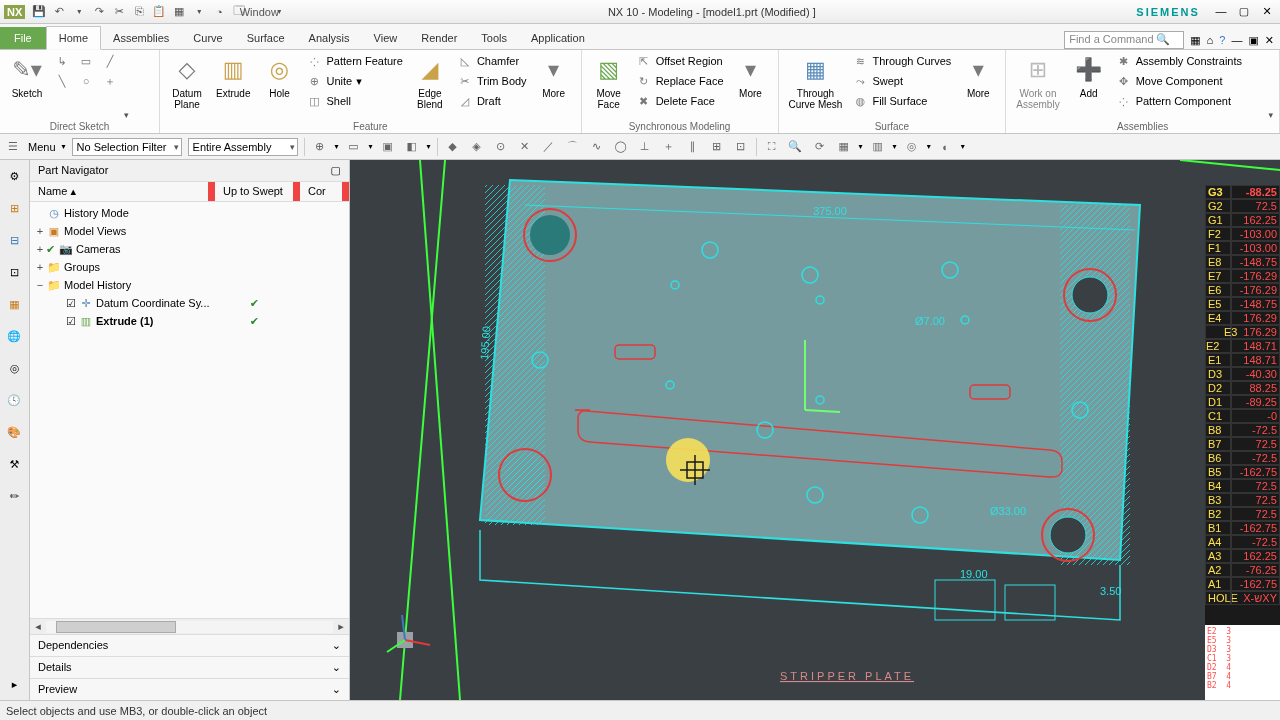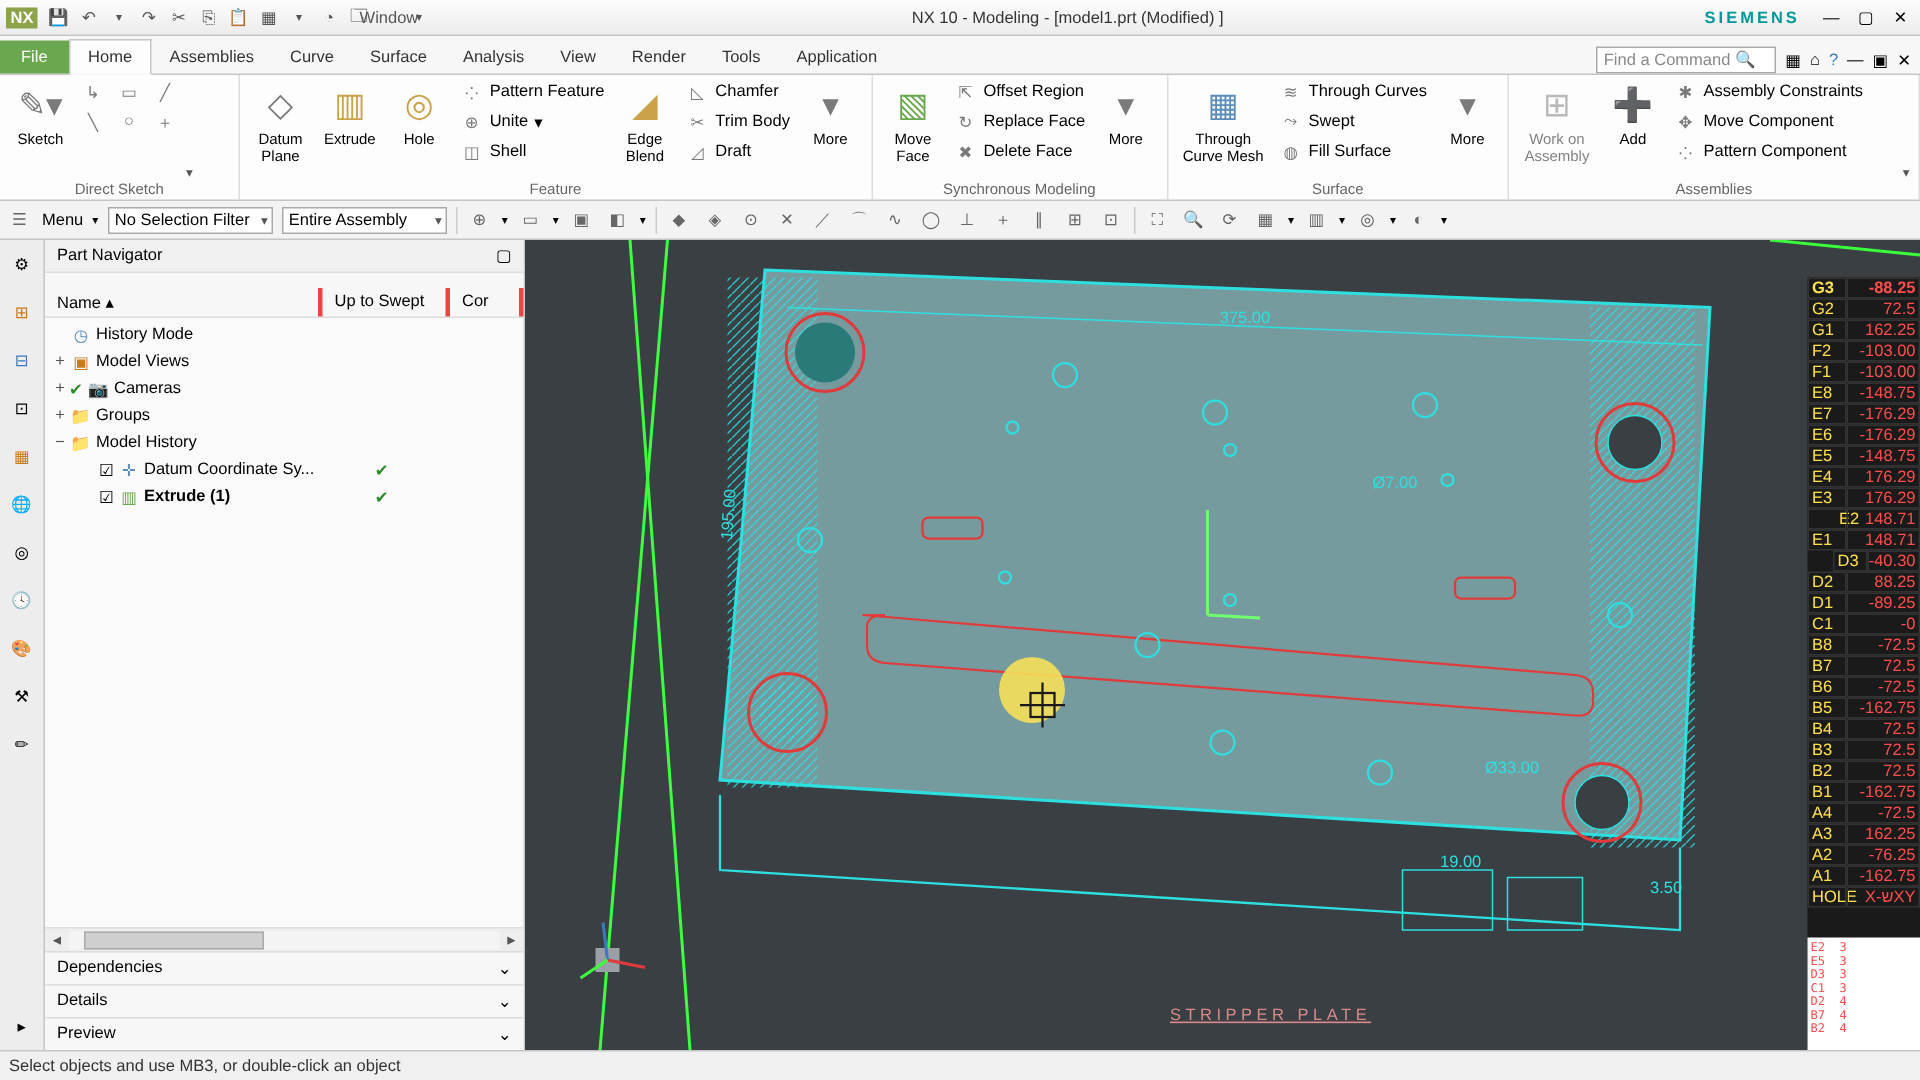--- a/index.html
+++ b/index.html
@@ -43,21 +43,21 @@
 .selbar .ic{ width:18px; height:18px; display:inline-flex; align-items:center; justify-content:center; color:#666;}
 
 
 .main { display:flex; height:calc(720px - 24px - 26px - 84px - 26px - 20px); }
 .left-rail { width:30px; background:#ededed; border-right:1px solid #c5c5c5; display:flex; flex-direction:column; align-items:center; gap:12px; padding-top:6px;}
 .left-rail span{ width:20px; height:20px; display:flex; align-items:center; justify-content:center;}
 
 .nav-panel { width:320px; background:#fafafa; border-right:1px solid #c5c5c5; display:flex; flex-direction:column;}
 .nav-title { padding:4px 8px; border-bottom:1px solid #dcdcdc; background:#f0f0f0; display:flex; justify-content:space-between;}
 .nav-head { display:flex; border-bottom:1px solid #dcdcdc; background:#f7f7f7;}
-.nav-head div{ padding:3px 8px; border-right:3px solid #ef4444;margin-top:10px;}
+.nav-head div{ padding:3px 8px; border-right:7px solid #ef4444;}
 .tree { flex:1; overflow:auto; padding:2px 0;}
 .tree-row { display:flex; align-items:center; height:18px; padding-left:4px;}
 .tree-row .tw{ width:12px; text-align:center; color:#555;}
 .tree-row .cb{ width:12px;}
 .tree-row .ic{ width:16px; text-align:center;}
 .tree-row .tx{ padding-left:2px;}
 .tree-row .chk{ margin-left:auto; margin-right:90px; color:#2a8a2a;} .indent2{ padding-left:36px;}
 .nav-foot div{ border-top:1px solid #dcdcdc; padding:4px 8px; display:flex; justify-content:space-between; background:#f7f7f7;}
 .hscroll{ height:16px; background:#eee; border-top:1px solid #dcdcdc; display:flex; align-items:center;}
 .hscroll .ar{width:16px; text-align:center; color:#555;}
@@ -553,32 +553,32 @@
           </div>
           <div style="display: flex;">
             <span style="width:26px;color:#ffe14d;border:0.5px solid #333;padding-left:2px">E5</span>
             <span style="flex:1;text-align:right;color:#ff4d4d;border:0.5px solid #333;padding-right:2px">-148.75</span>
           </div>
           <div style="display: flex;">
             <span style="width:26px;color:#ffe14d;border:0.5px solid #333;padding-left:2px">E4</span>
             <span style="flex:1;text-align:right;color:#ff4d4d;border:0.5px solid #333;padding-right:2px">176.29</span>
           </div>
           <div style="display: flex;">
-            <span style="width:26px;color:#ffe14d;border:0.5px solid #333;padding-left:2px">E3</span>
+            <span style="width:26px;color:#ffe14d;border:0.5px solid #333;padding-left:18px">E3</span>
             <span style="flex:1;text-align:right;color:#ff4d4d;border:0.5px solid #333;padding-right:2px">176.29</span>
           </div>
           <div style="display: flex;">
-            <span style="width:26px;color:#ffe14d;border:0.5px solid #333;padding-left:20px">E2</span>
+            <span style="width:26px;color:#ffe14d;border:0.5px solid #333;padding-left:0">E2</span>
             <span style="flex:1;text-align:right;color:#ff4d4d;border:0.5px solid #333;padding-right:2px">148.71</span>
           </div>
           <div style="display: flex;">
             <span style="width:26px;color:#ffe14d;border:0.5px solid #333;padding-left:2px">E1</span>
             <span style="flex:1;text-align:right;color:#ff4d4d;border:0.5px solid #333;padding-right:2px">148.71</span>
           </div>
-          <div style="display: flex; margin-left: 17px;">
+          <div style="display: flex;">
             <span style="width:26px;color:#ffe14d;border:0.5px solid #333;padding-left:2px">D3</span>
             <span style="flex:1;text-align:right;color:#ff4d4d;border:0.5px solid #333;padding-right:2px">-40.30</span>
           </div>
           <div style="display: flex;">
             <span style="width:26px;color:#ffe14d;border:0.5px solid #333;padding-left:2px">D2</span>
             <span style="flex:1;text-align:right;color:#ff4d4d;border:0.5px solid #333;padding-right:2px">88.25</span>
           </div>
           <div style="display: flex;">
             <span style="width:26px;color:#ffe14d;border:0.5px solid #333;padding-left:2px">D1</span>
             <span style="flex:1;text-align:right;color:#ff4d4d;border:0.5px solid #333;padding-right:2px">-89.25</span>

